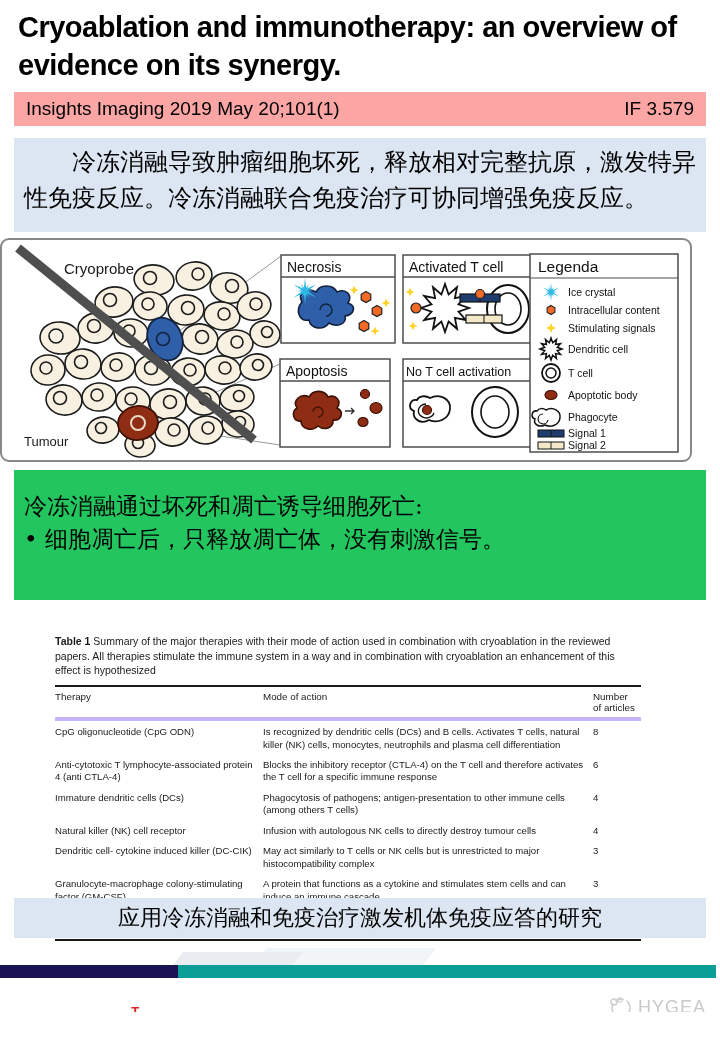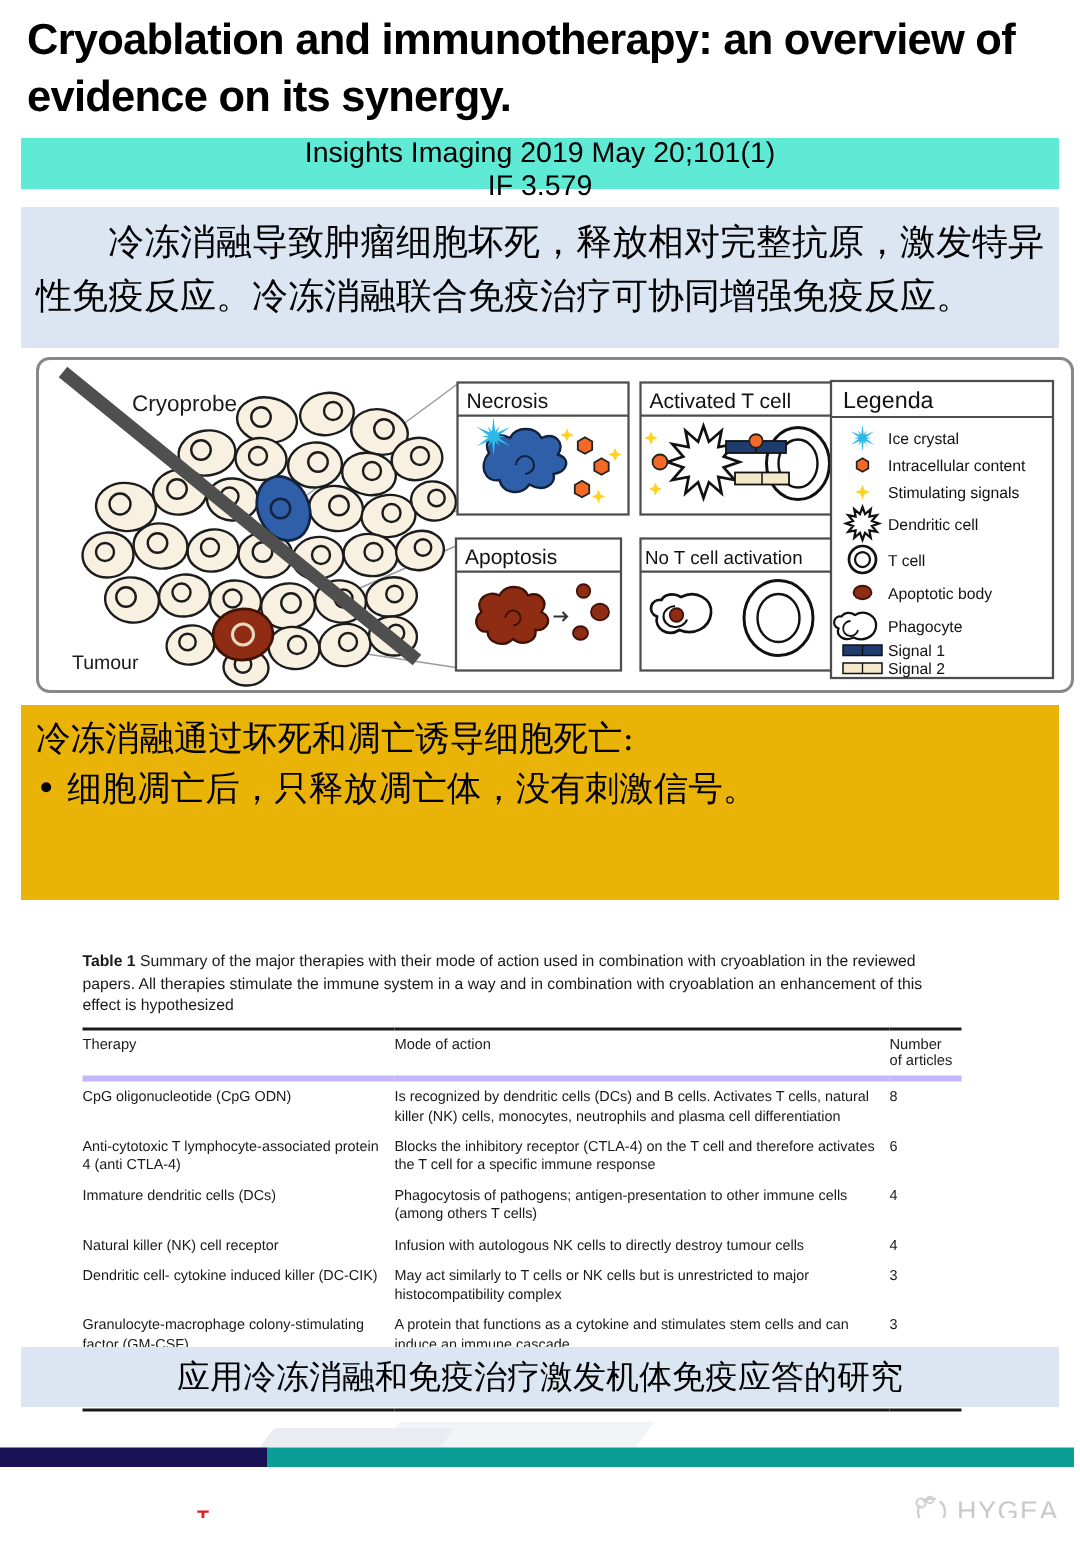--- a/index.html
+++ b/index.html
@@ -4,35 +4,35 @@
 <style>
   * { margin:0; padding:0; box-sizing:border-box; }
   html,body { width:720px; background:#fff; }
   body { font-family:"Liberation Sans", sans-serif; color:#000; }
   .page { position:relative; width:720px; height:1012px; background:#fff; overflow:hidden; }
 
   .title { position:absolute; top:8px; left:18px; width:690px;
            font-size:29px; font-weight:bold; line-height:1.32; letter-spacing:-0.5px; }
 
   .citebar { position:absolute; top:92px; left:14px; width:692px; height:34px;
-             background:#5eead4; display:flex; align-items:center; justify-content:space-between;
-             padding:0 12px; font-size:19px;flex-direction:column; }
+             background:#fca5a5; display:flex; align-items:center; justify-content:space-between;
+             padding:0 12px; font-size:19px; }
 
   .cnblock1 { position:absolute; top:138px; left:14px; width:692px; height:94px;
               background:#dce6f2; padding:8px 10px 6px 10px;
               font-family:Liberation Mono, monospace;
               font-size:24px; line-height:1.5; }
   .cnblock1 p { text-indent:2em; }
 
-  .figure { position:absolute; top:238px; left:24px; width:692px; height:224px;
+  .figure { position:absolute; top:238px; left:0; width:692px; height:224px;
             border:2px solid #888; border-radius:9px; background:#fff; }
   .figure svg { display:block; }
 
   .cnblock2 { position:absolute; top:470px; left:14px; width:692px; height:130px;
-              background:#eab308; padding:7px 10px;
+              background:#22c55e; padding:20px 10px;
               font-family:"DejaVu Serif","Liberation Serif",serif;
               font-size:23px; line-height:1.45; }
   .cnblock2 .bullet { padding-left:1em; text-indent:-1em; }
 
   .tablewrap { position:absolute; top:634px; left:55px; width:586px; font-size:10px; color:#1a1a1a; }
   .tcaption { font-size:10.5px; line-height:1.4; margin-bottom:7px; }
   .tcaption b { font-weight:bold; }
   table.paper { width:100%; border-collapse:collapse;
                 border-top:2px solid #1a1a1a; border-bottom:2px solid #1a1a1a; }
   table.paper th { text-align:left; font-weight:normal; font-size:9.8px;

